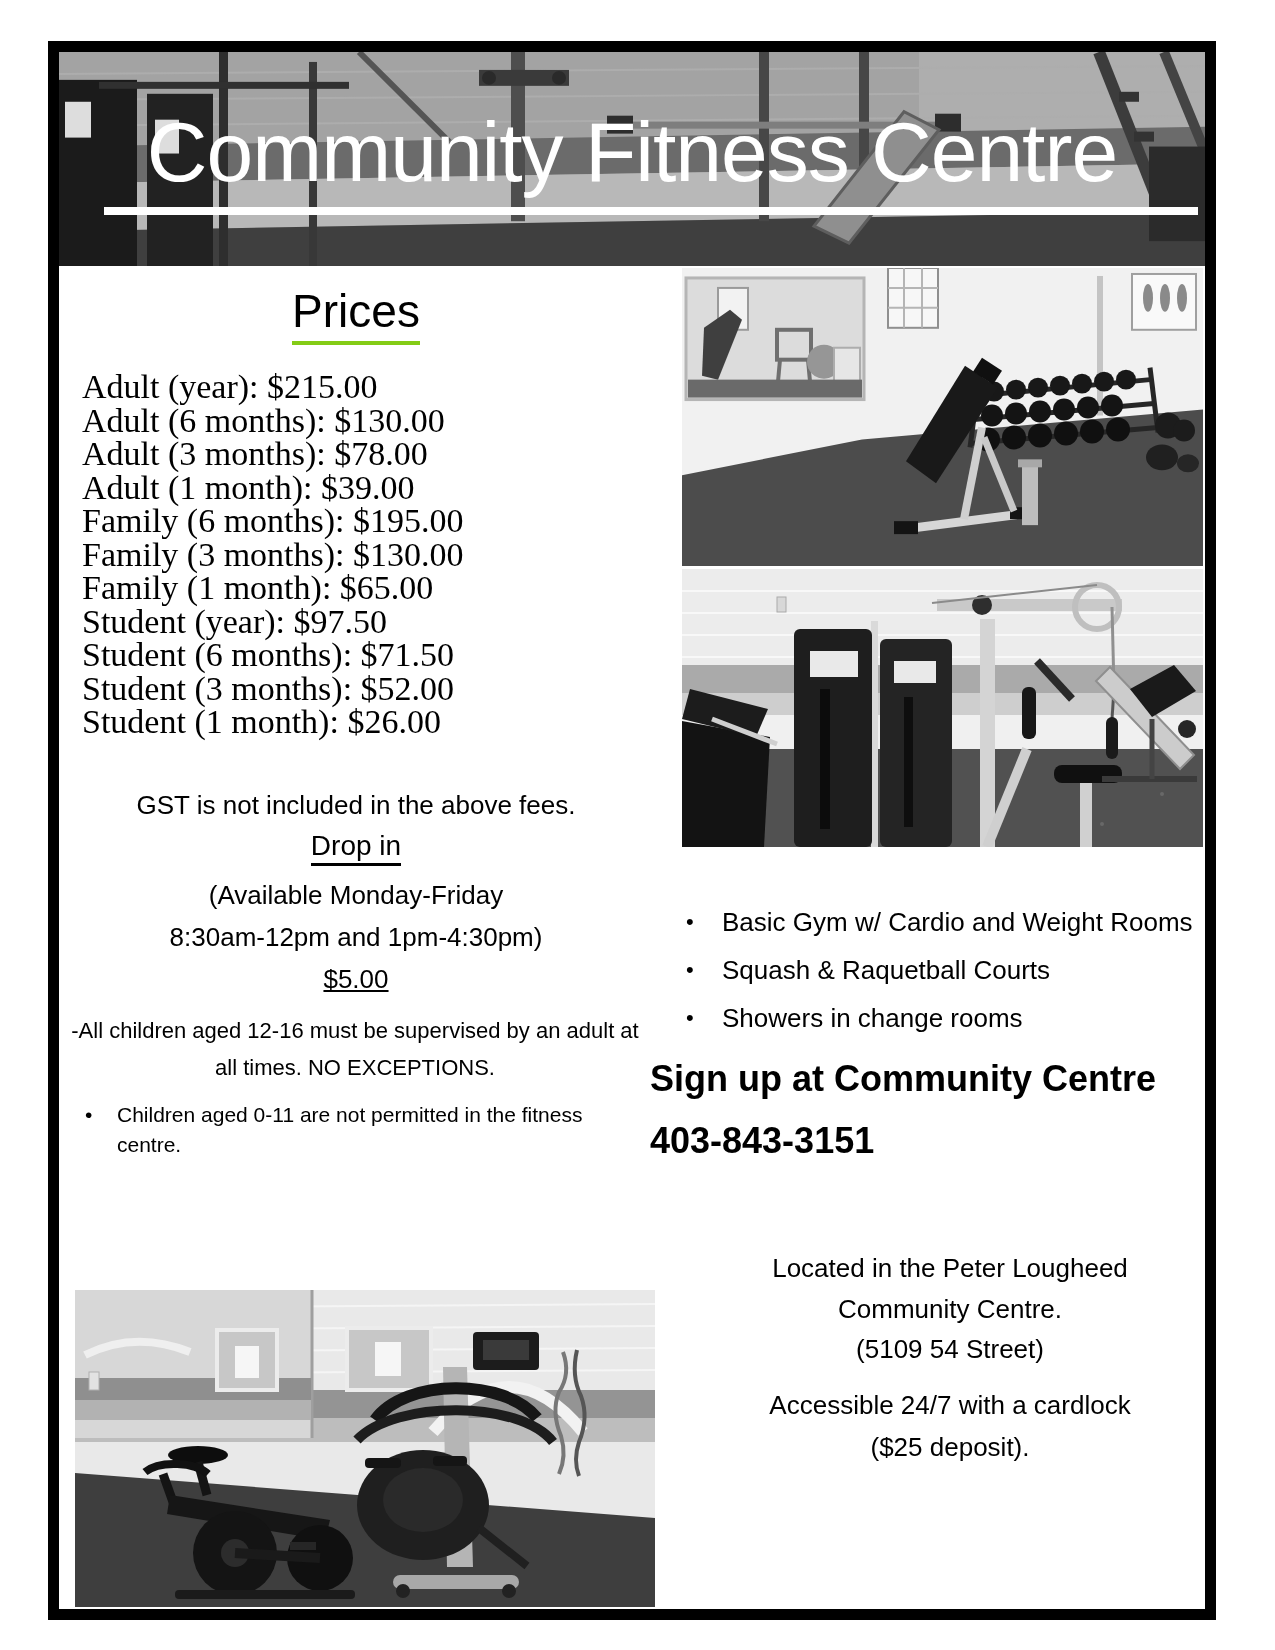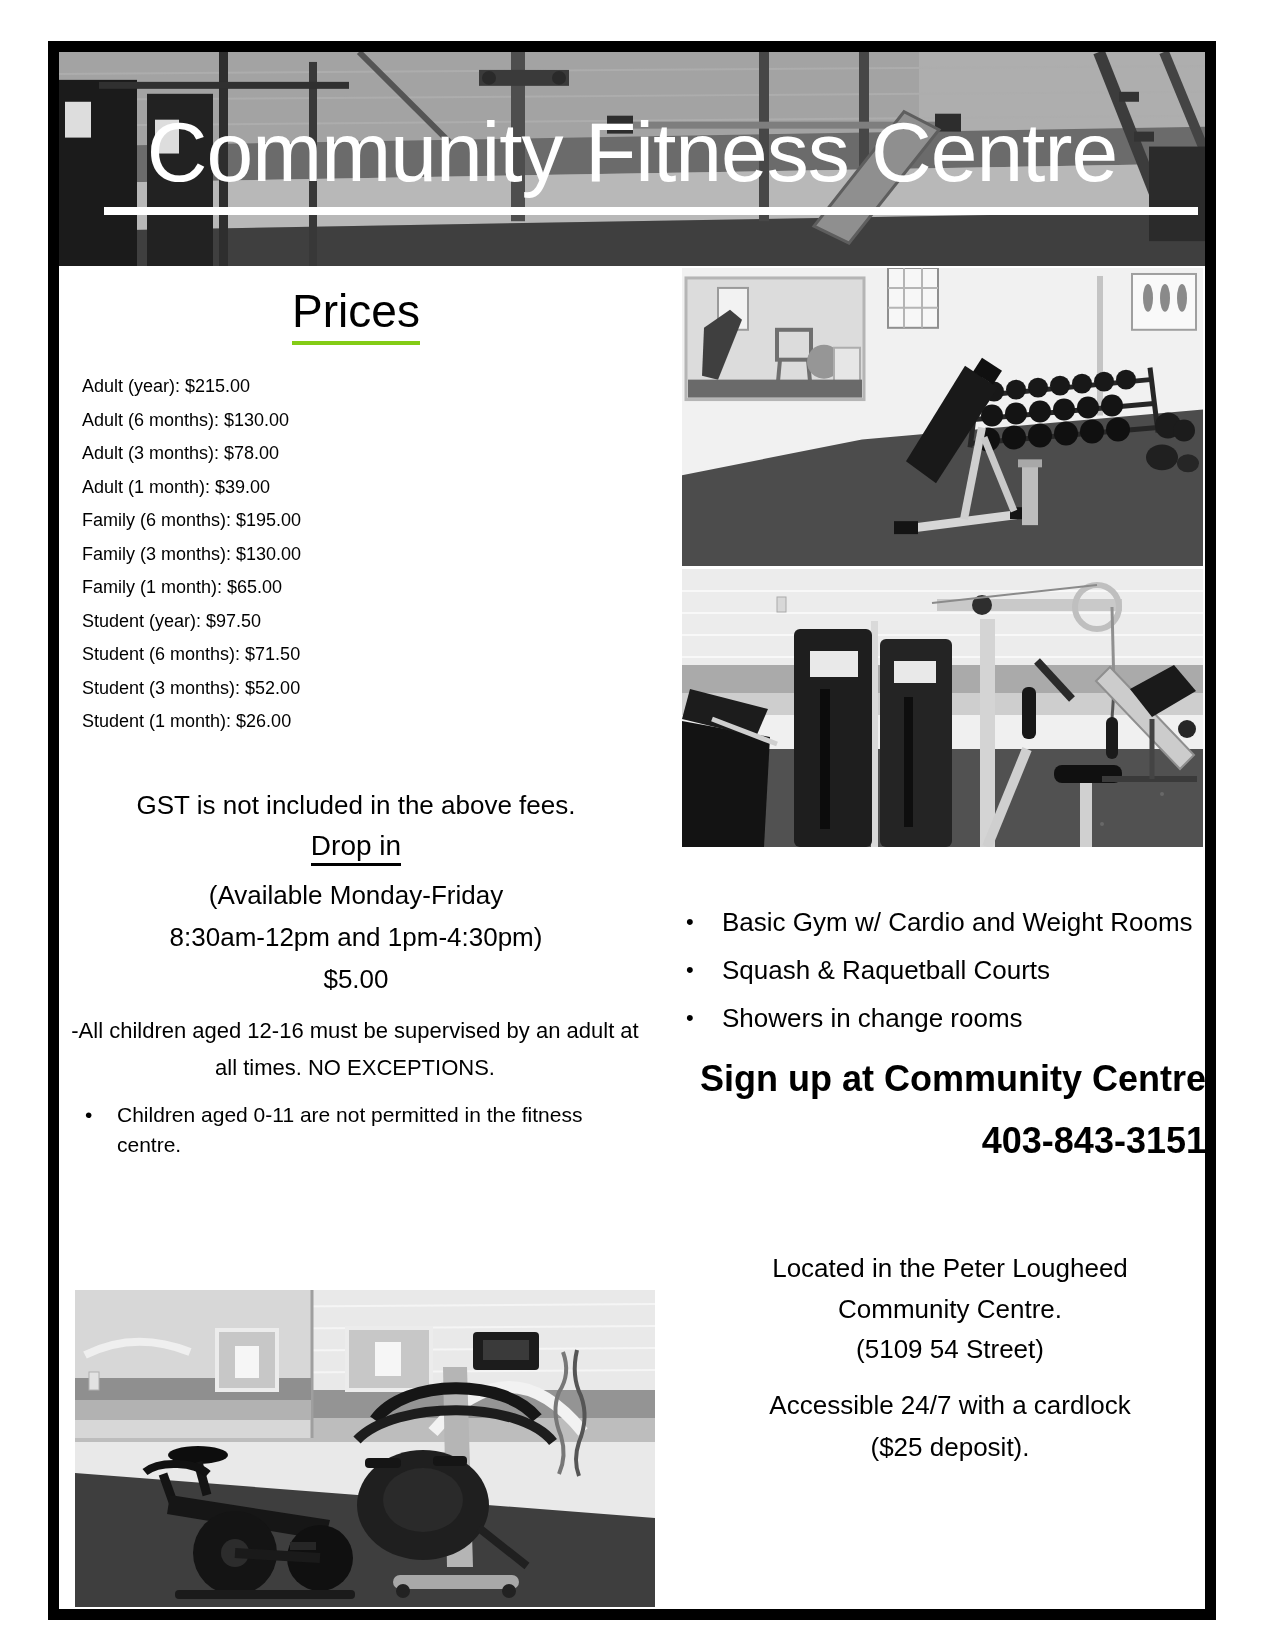--- a/index.html
+++ b/index.html
@@ -20,43 +20,43 @@
     position:absolute; left:59px; top:110px; width:1146px; text-align:center;
     font-size:84px; line-height:1; color:#ffffff; font-weight:400; letter-spacing:-1px;
     white-space:nowrap;
   }
   .title-underline { position:absolute; left:104px; top:207px; width:1094px; height:8px; background:#ffffff; }
 
   
   .prices-heading { position:absolute; left:75px; top:284px; width:562px; text-align:center; font-size:46px; }
   .prices-heading span { border-bottom:4px solid #84cc16; padding-bottom:4px; }
   .price-list { position:absolute; left:82px; top:370px; margin:0; padding:0; list-style:none;
-                font-size:18px; line-height:33.5px; }
+                font-size:34px; line-height:33.5px;font-family:Liberation Serif, serif; }
   .centered-line { position:absolute; left:75px; width:562px; text-align:center; font-size:26px; white-space:nowrap; }
   .gst-note    { top:790px; }
   .dropin-heading { top:830px; font-size:28px; }
   .dropin-heading span { border-bottom:3px solid #000; padding-bottom:2px; }
   .avail1 { top:880px; }
   .avail2 { top:922px; }
-  .dropin-price { top:964px; }
+  .dropin-price { top:964px;text-decoration:underline; }
   .superv { position:absolute; left:55px; width:600px; text-align:center; font-size:22px; white-space:nowrap; }
   .superv1 { top:1018px; }
   .superv2 { top:1055px; }
   .children-note { position:absolute; left:85px; top:1100px; width:545px; display:flex; font-size:21px; line-height:30px; }
   .children-note .dot { width:32px; flex:none; }
   .children-note .txt { width:500px; }
 
   
   .photo-weight-room { left:682px; top:268px; width:521px; height:298px; }
   .photo-machines    { left:682px; top:569px; width:521px; height:278px; }
   .includes-heading { position:absolute; left:660px; top:856px; width:500px; text-align:center; font-size:32px; white-space:nowrap; }
   .includes-list { position:absolute; left:686px; top:898px; margin:0; padding:0; list-style:none; }
   .includes-list li { height:48px; display:flex; align-items:center; font-size:26px; white-space:nowrap; }
   .includes-list .dot { width:36px; flex:none; font-size:22px; }
-  .signup-line { position:absolute; left:650px; width:556px; text-align:right; font-size:36px; font-weight:700; white-space:nowrap; }
+  .signup-line { position:absolute; left:650px; width:556px; text-align:left; font-size:36px; font-weight:700; white-space:nowrap; }
   .signup-heading { top:1058px; }
   .signup-phone   { top:1120px; }
   .para { position:absolute; left:690px; width:520px; text-align:center; font-size:26px; }
   .location-para { top:1248px; line-height:40.5px; }
   .access-para   { top:1384px; line-height:42px; }
 
   .photo-cardio { left:75px; top:1290px; width:580px; height:317px; }
 </style>
 </head>
 <body>

